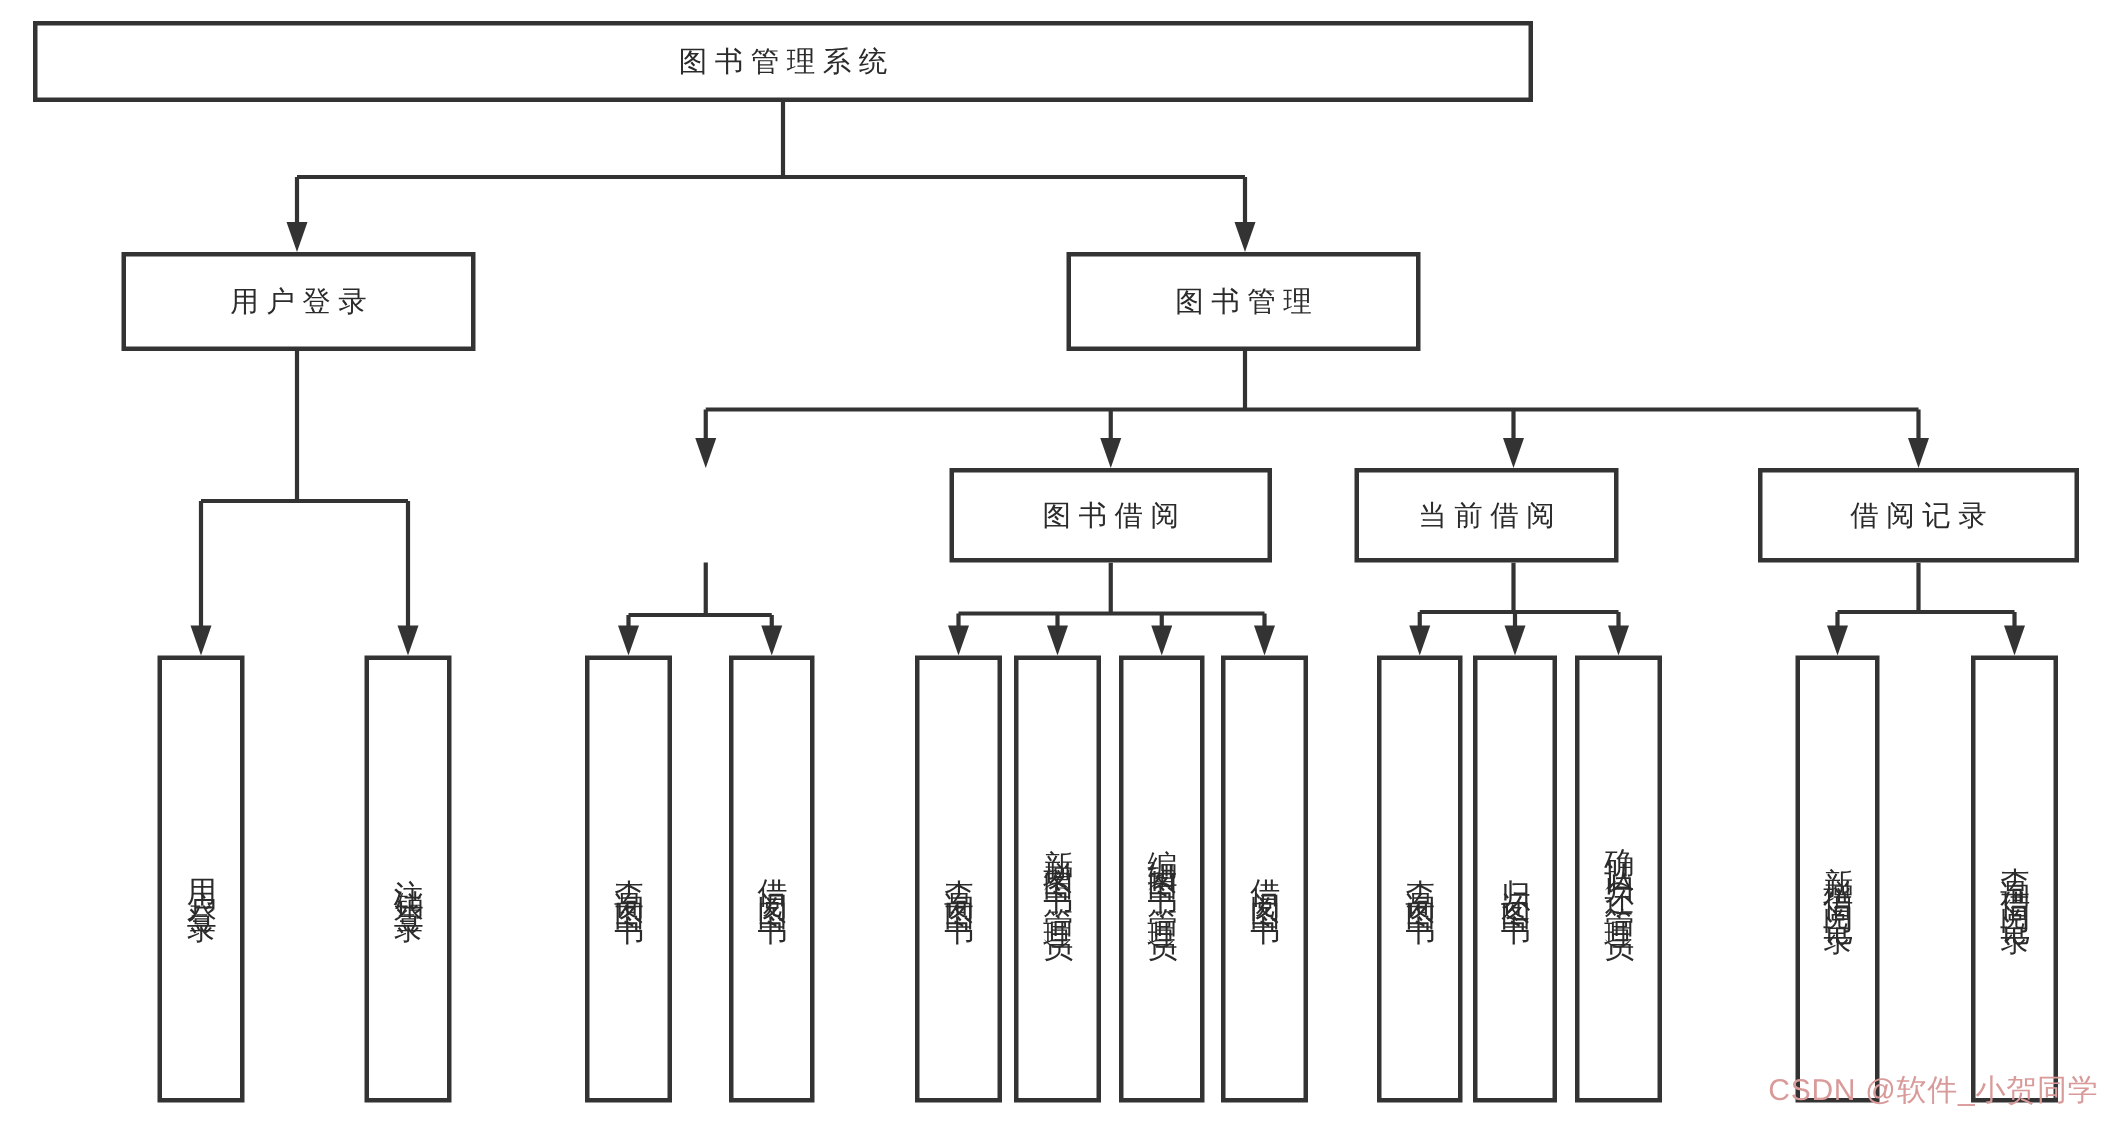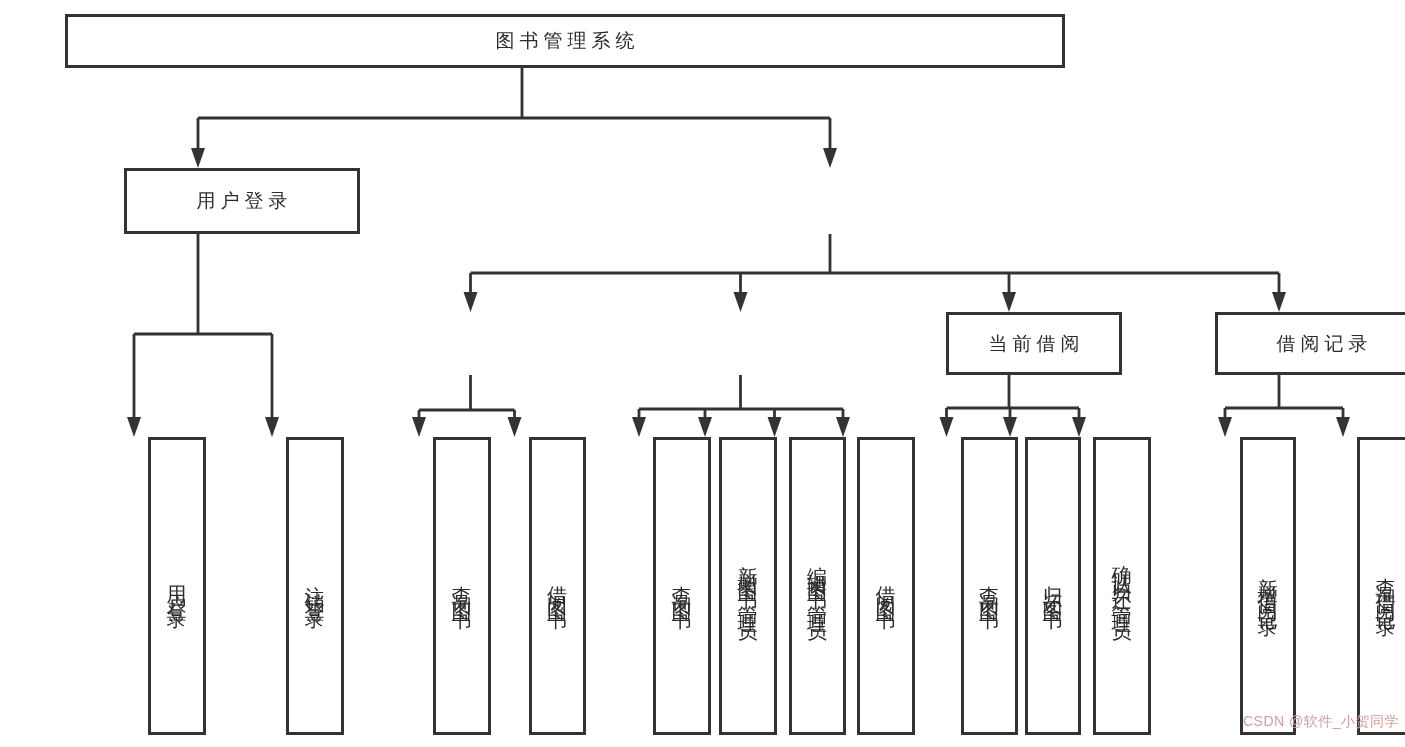--- a/index.html
+++ b/index.html
@@ -17,40 +17,39 @@
   }
   .wires{position:absolute;left:0;top:0;z-index:0;pointer-events:none;}
   .node{
     position:absolute;
     box-sizing:border-box;
     border:3px solid var(--line);
     background:#ffffff;
     display:flex;align-items:center;justify-content:center;
     color:#2b2b2b;
     z-index:1;
-    margin-left:43px;
   }
   .hbox span{
     font-size:19px;
     letter-spacing:5px;
     text-indent:5px;
     white-space:nowrap;
   }
   .vbox{top:437px;height:298px;}
   .vbox span{
     writing-mode:vertical-rl;
     text-orientation:mixed;
     font-size:20px;
     letter-spacing:8px;
     line-height:1;
   }
   .watermark{
     position:absolute;
     right:6px;top:713px;
-    font-size:14px;
+    font-size:20px;
     letter-spacing:0.5px;
     color:var(--wm);
     z-index:2;
     white-space:nowrap;
     margin-left:40px;
   }
 </style>
 </head>
 <body>
 
@@ -85,21 +84,27 @@
       <polygon points="1336,417 1350,417 1343,437" fill="#333333"></polygon>
     </svg>
 
   <div class="node hbox" style="left:22px;top:14px;width:1000px;height:54px">
     <span>图书管理系统</span>
   </div>
 
   <div class="node hbox" style="left:81px;top:168px;width:236px;height:66px">
     <span>用户登录</span>
   </div>
+  <div class="node hbox" style="left:711px;top:168px;width:236px;height:66px">
+    <span>图书管理</span>
+  </div>
 
+  <div class="node hbox" style="left:633px;top:312px;width:215px;height:63px">
+    <span>图书借阅</span>
+  </div>
   <div class="node hbox" style="left:903px;top:312px;width:176px;height:63px">
     <span>当前借阅</span>
   </div>
   <div class="node hbox" style="left:1172px;top:312px;width:214px;height:63px">
     <span>借阅记录</span>
   </div>
 
   <div class="node vbox" style="left:105px;width:58px">
     <span>用户登录</span>
   </div>

